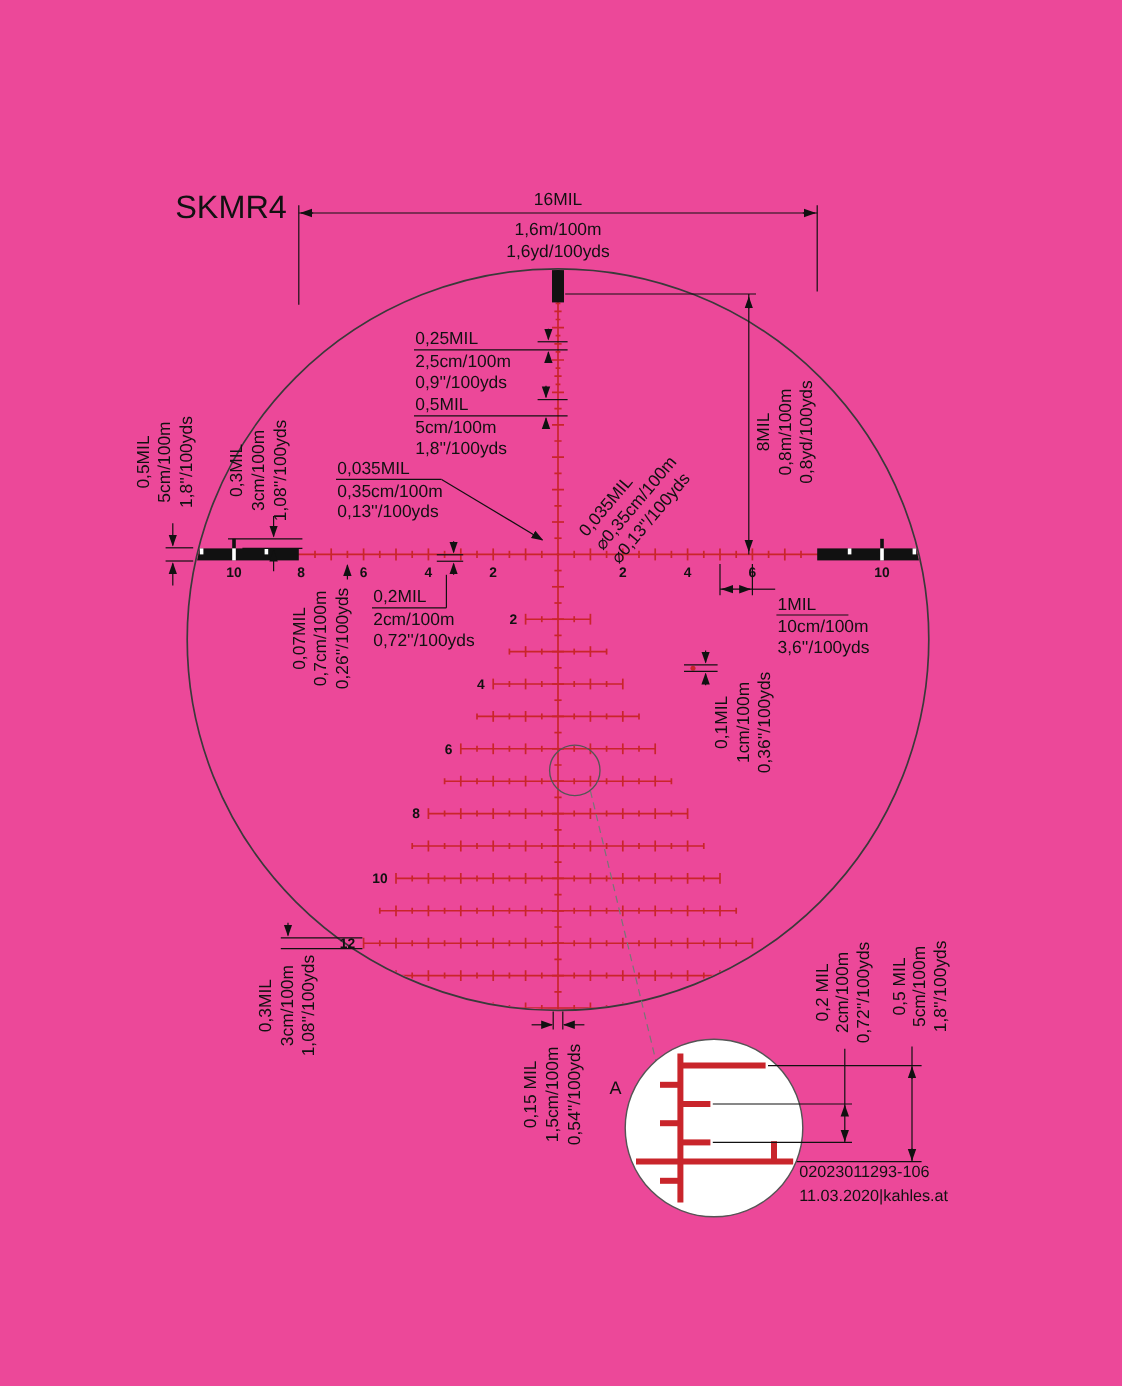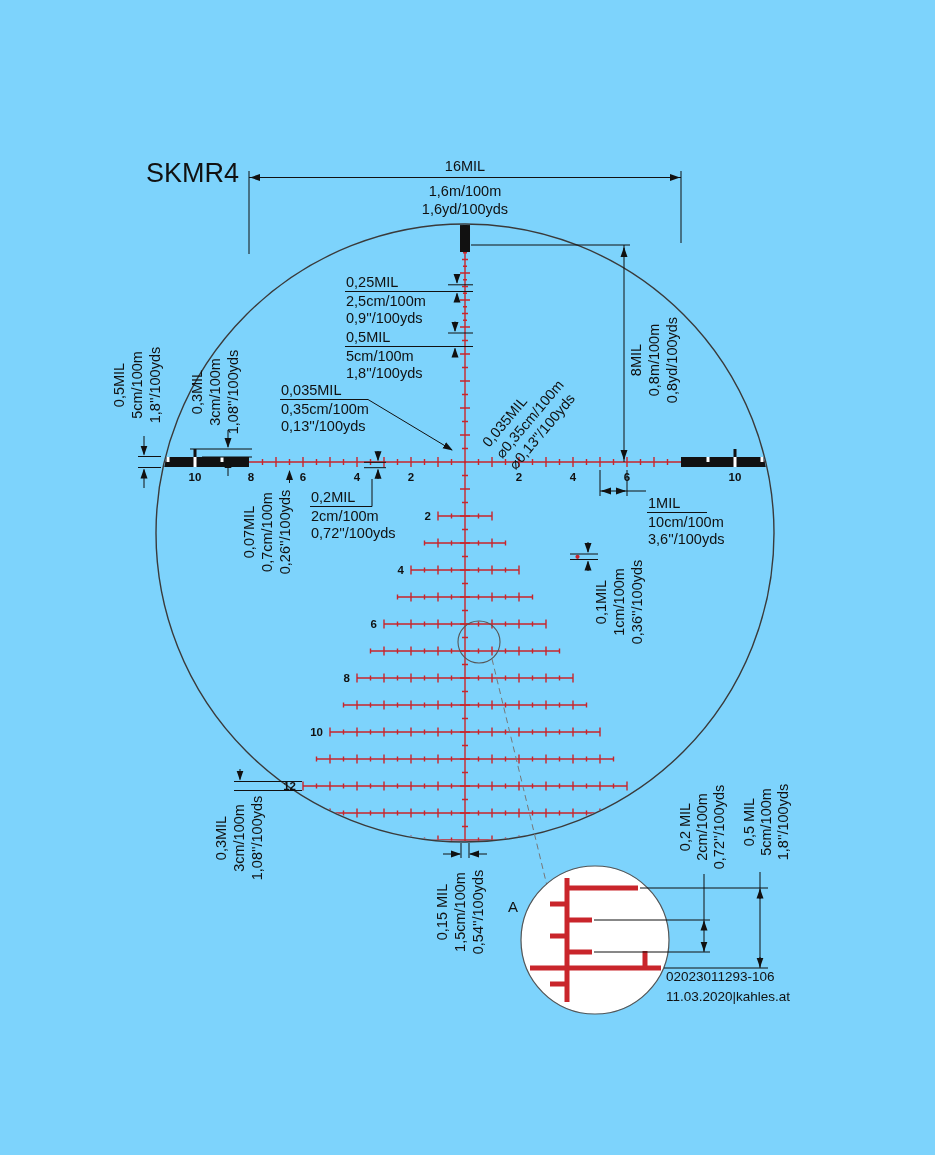--- a/index.html
+++ b/index.html
@@ -1,16 +1,16 @@
 <!DOCTYPE html>
 <html style="--reticle: #c9252b;"><head>
 <meta charset="utf-8">
 <style>
   html,body{margin:0;padding:0;background:#ffffff;}
-  .page{width:935px;height:1155px;background:#7dd3fc;font-family:"Liberation Sans",sans-serif;position:relative;}
+  .page{width:935px;height:1155px;background:#ec4899;font-family:"Liberation Sans",sans-serif;position:relative;}
   svg{display:block;}
   text{fill:#111;}
   .ann{font-size:14.5px;}
   .num{font-size:11.5px;font-weight:bold;}
   .title{font-size:27px;}
   .foot{font-size:13.5px;}
   .alabel{font-size:15px;}
   .dim{stroke:#111;stroke-width:1;fill:none;}
   .dashed{stroke:#777;stroke-width:1;stroke-dasharray:6 4;fill:none;}
   .fov{stroke:#3a3a3a;stroke-width:1.4;fill:none;}

